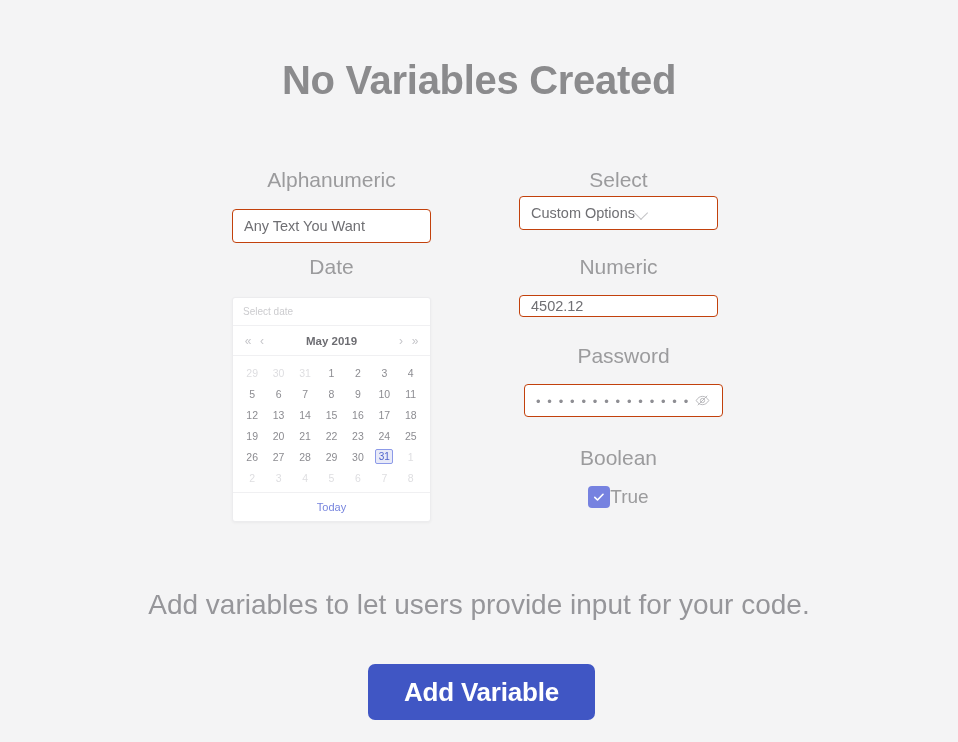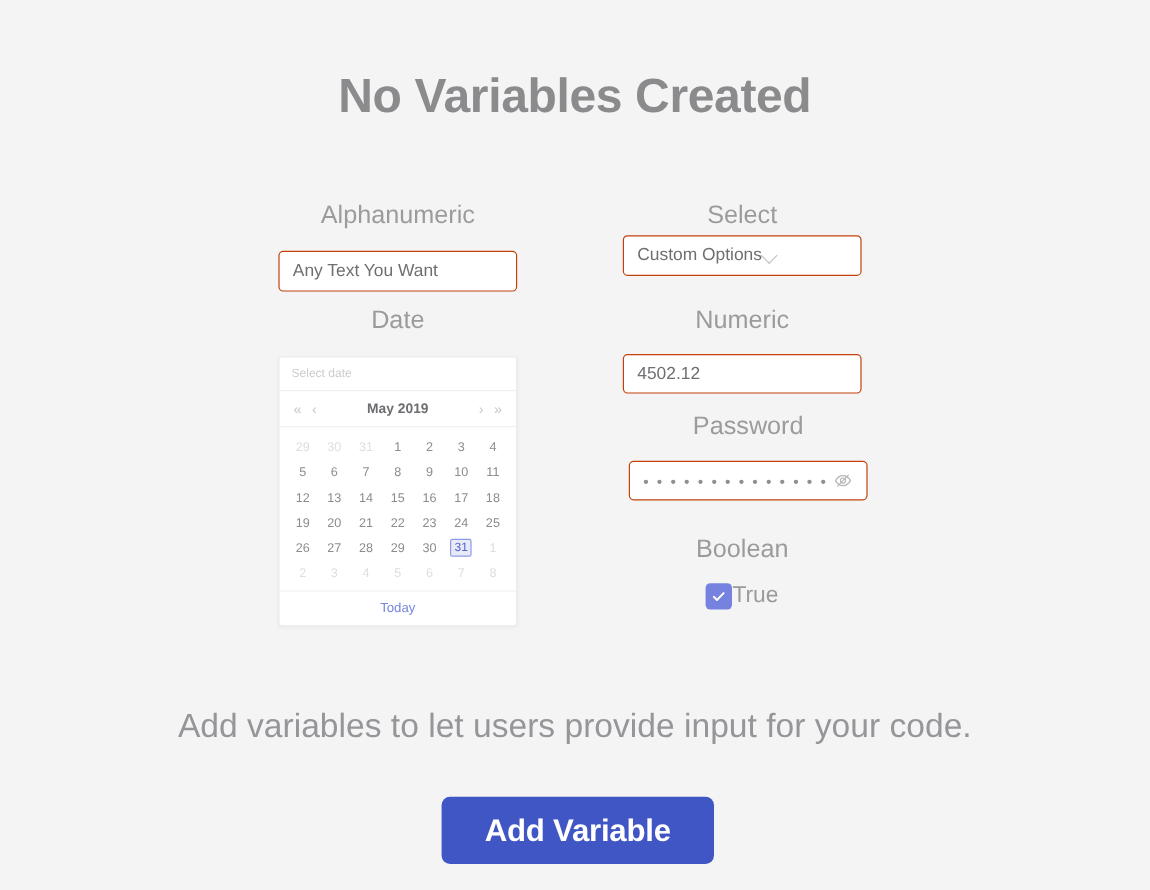--- a/index.html
+++ b/index.html
@@ -185,21 +185,21 @@
     cursor: pointer;
   }
 
   
   .col-right-numeric {
     position: absolute;
     left: 519px;
     top: 255px;
     width: 199px;
   }
-  .col-right-numeric .text-input { margin-top: 16px; height: 33px; }
+  .col-right-numeric .text-input { margin-top: 16px; height: 22px; }
 
   
   .col-right-password {
     position: absolute;
     left: 524px;
     top: 344px;
     width: 199px;
   }
   .col-right-password .text-input {
     margin-top: 16px;

